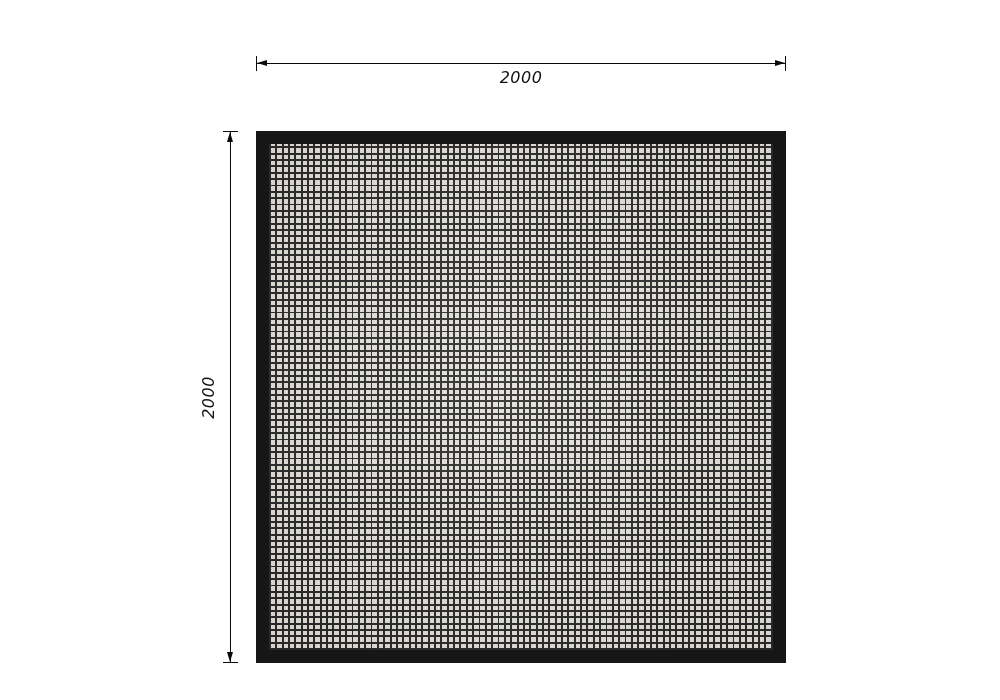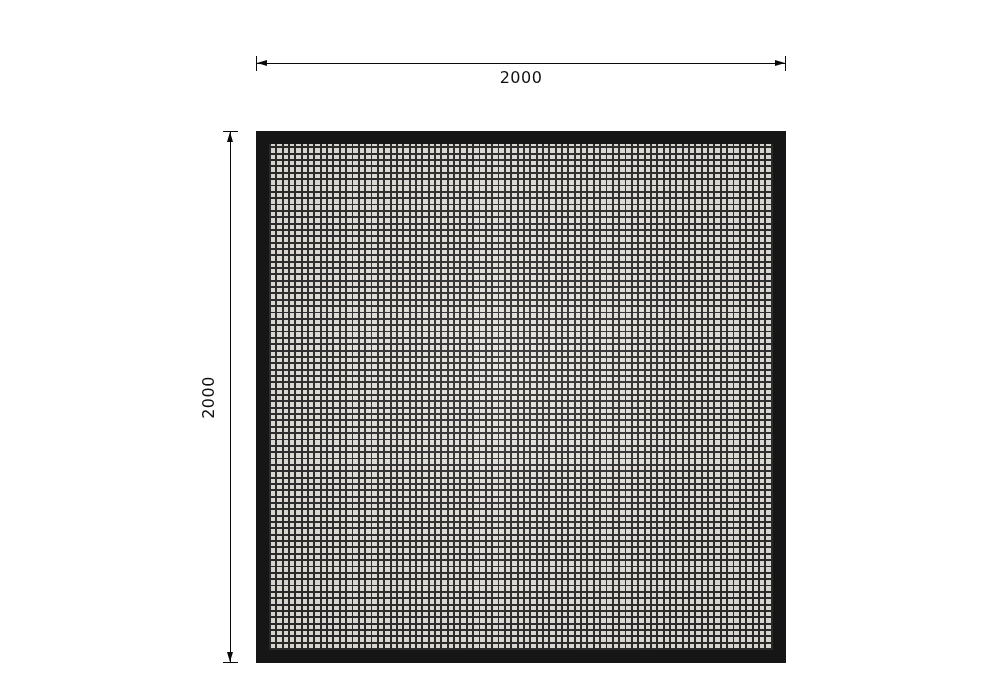--- a/index.html
+++ b/index.html
@@ -6,20 +6,21 @@
   body {
     font-family: "DejaVu Sans", "Liberation Sans", sans-serif;
     background: #ffffff;
   }
   .canvas {
     position: relative;
     width: 871px;
     height: 700px;
     background: var(--background, #ffffff);
     overflow: hidden;
+    font-style: italic;
   }
 
   
   .panel {
     position: absolute;
     left: 256px;
     top: 131px;
     width: 530px;
     height: 532px;
     background: var(--frame, #161616);

